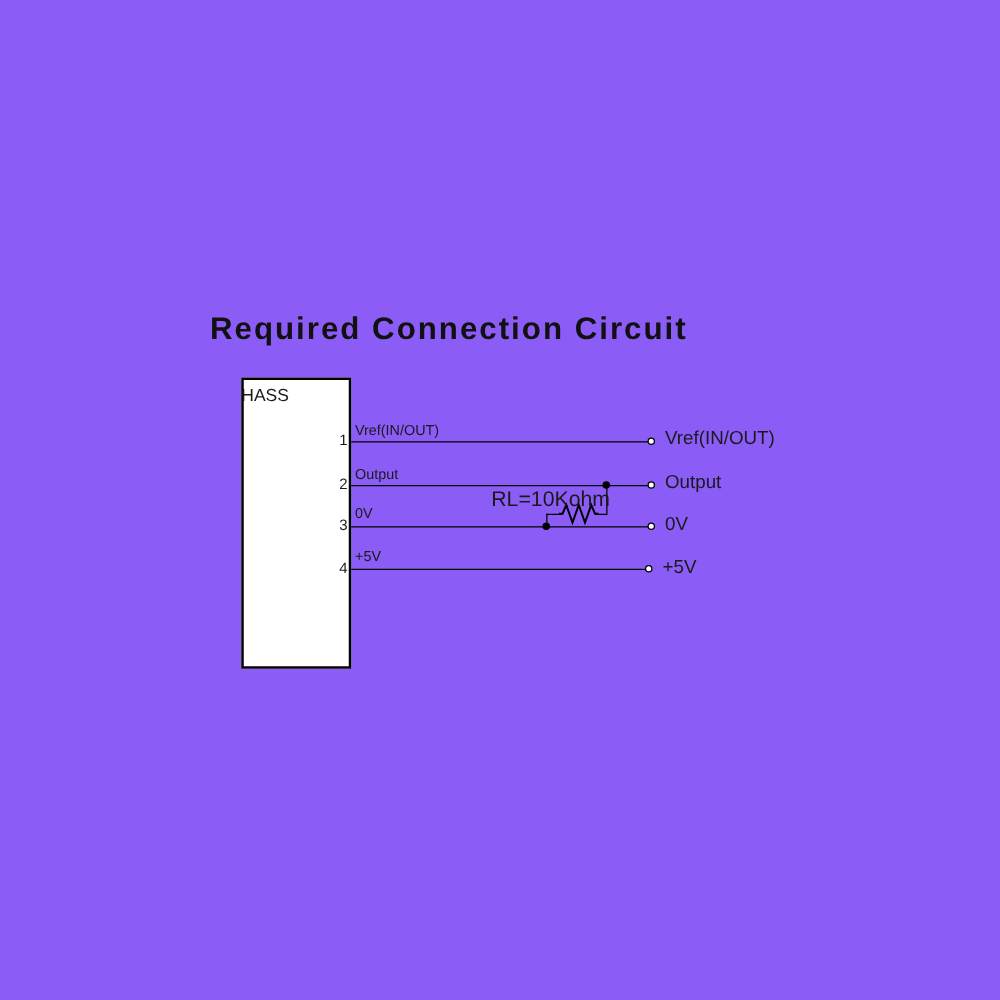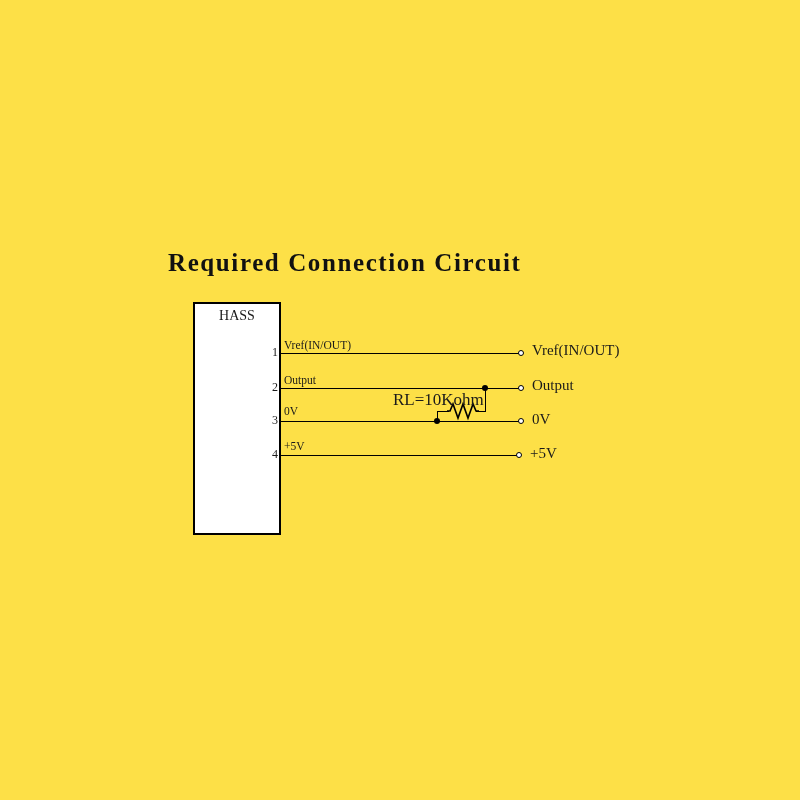--- a/index.html
+++ b/index.html
@@ -4,22 +4,22 @@
 <style>
   html, body {
     margin: 0;
     padding: 0;
     background: #ffffff;
   }
   #canvas {
     position: relative;
     width: 800px;
     height: 800px;
-    background: #fde047;
-    font-family: Liberation Serif, serif;
+    background: #8b5cf6;
+    font-family: Liberation Sans, sans-serif;
     color: #1a1a1a;
     overflow: hidden;
   }
 
   
   .title {
     position: absolute;
     left: 168px;
     top: 249px;
     font-size: 25px;
@@ -38,21 +38,21 @@
     height: 233px;
     border: 2px solid #000000;
     box-sizing: border-box;
     background: #ffffff;
   }
   .device-label {
     position: absolute;
     left: 193px;
     top: 308px;
     width: 88px;
-    text-align: center;
+    text-align: left;
     font-size: 14px;
     color: #1a1a1a;
     white-space: nowrap;
   }
 
   
   .pin-num {
     position: absolute;
     width: 20px;
     text-align: right;

